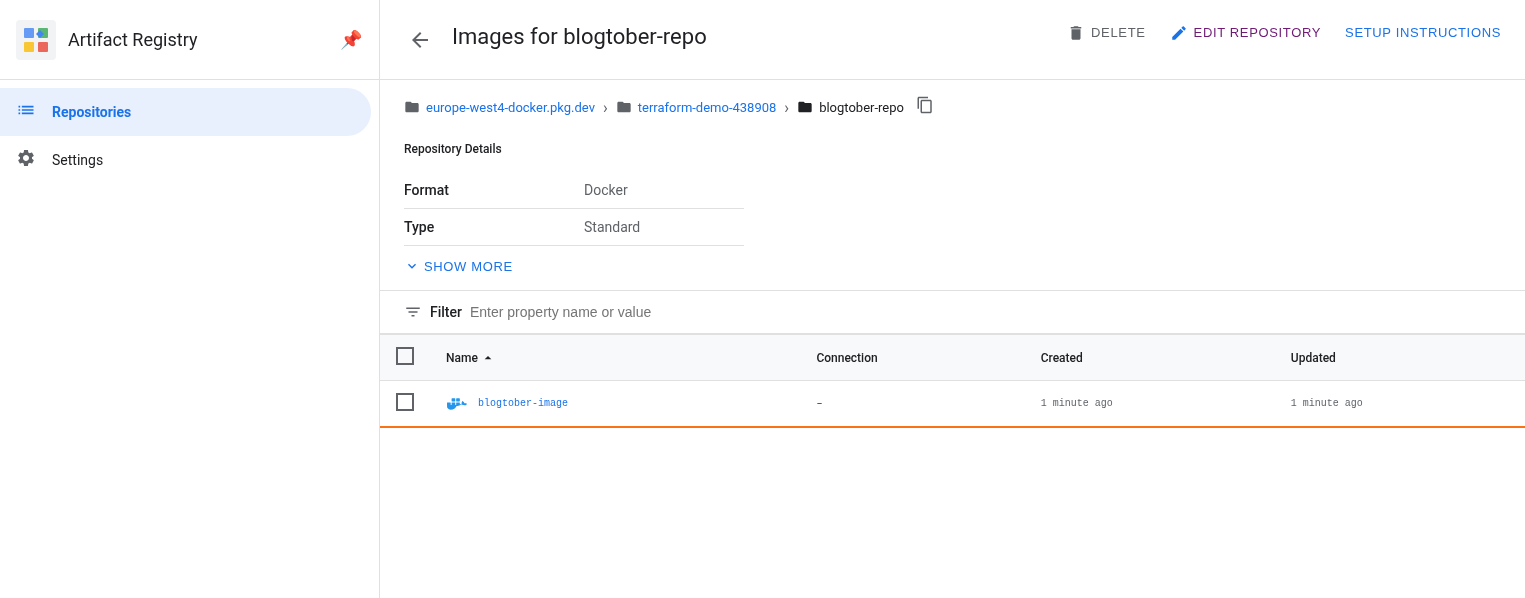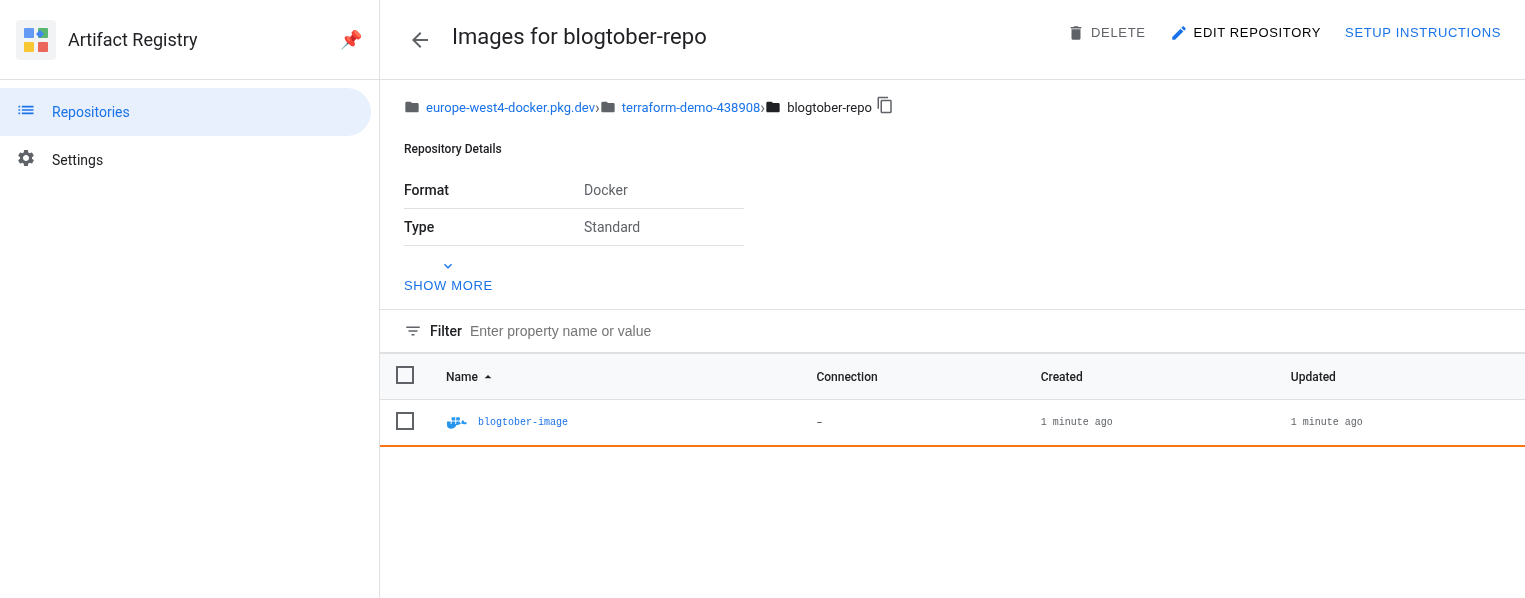--- a/index.html
+++ b/index.html
@@ -28,64 +28,64 @@
       background: none; border: none; cursor: pointer; color: #5f6368; font-size: 20px; display: flex; align-items: center; padding: 4px;
     }
     .page-title {
       font-size: 22px; font-weight: 400; color: #202124; flex: 1;
     }
     .header-actions { display: flex; align-items: center; gap: 24px; }
     .action-btn {
       background: none; border: none; cursor: pointer; font-size: 13px; font-weight: 500; letter-spacing: 0.05em; display: flex; align-items: center; gap: 6px;
     }
     .action-btn.delete { color: #5f6368; }
-    .action-btn.edit { color: #000000; }
+    .action-btn.edit { color: #701a75; }
     .action-btn.setup { color: #1a73e8; }
 
     
     .body-layout {
       display: flex; flex: 1; overflow: hidden;
     }
 
     
     .sidebar {
       width: 380px; border-right: 1px solid #e0e0e0; flex-shrink: 0; padding-top: 8px; overflow-y: auto;
     }
     .sidebar-item {
       display: flex; align-items: center; gap: 16px; padding: 12px 16px; cursor: pointer; border-radius: 0 24px 24px 0; margin-right: 8px;
     }
     .sidebar-item.active { background: #e8f0fe; }
-    .sidebar-item.active .sidebar-item-label { color: #1a73e8; font-weight: 400; }
+    .sidebar-item.active .sidebar-item-label { color: #1a73e8; font-weight: 700; }
     .sidebar-item-label { font-size: 14px; color: #202124; }
     .sidebar-icon { color: #5f6368; font-size: 18px; }
     .sidebar-item.active .sidebar-icon { color: #1a73e8; }
 
     
     .main-content {
       flex: 1; overflow-y: auto; padding: 0;
     }
 
     
     .breadcrumb {
-      display: flex; align-items: center; padding: 16px 24px; font-size: 13px;
+      display: flex; align-items: center; gap: 8px; padding: 16px 24px; font-size: 13px;
     }
     .breadcrumb-item { display: flex; align-items: center; gap: 6px; color: #1a73e8; cursor: pointer; }
     .breadcrumb-item.current { color: #202124; cursor: default; }
     .breadcrumb-sep { color: #5f6368; font-size: 16px; }
     .copy-icon { color: #5f6368; cursor: pointer; font-size: 16px; margin-left: 4px; }
 
     
     .repo-details { padding: 8px 24px 16px; border-bottom: 1px solid #e0e0e0; }
     .section-title { font-size: 12px; font-weight: 500; color: #202124; margin-bottom: 16px; }
     .details-table { width: 340px; border-collapse: collapse; }
     .details-table td { padding: 10px 0; font-size: 14px; border-bottom: 1px solid #e0e0e0; }
     .details-table td:first-child { font-weight: 500; width: 180px; }
     .details-table td:last-child { color: #5f6368; }
     .show-more-btn {
-      background: none; border: none; cursor: pointer; color: #1a73e8; font-size: 13px; font-weight: 500; letter-spacing: 0.05em; display: flex; align-items: center; gap: 4px; margin-top: 12px; padding: 0; flex-direction: column;
+      background: none; border: none; cursor: pointer; color: #1a73e8; font-size: 13px; font-weight: 500; letter-spacing: 0.05em; display: flex; align-items: center; gap: 4px; margin-top: 12px; padding: 0;
     }
 
     
     .filter-bar {
       display: flex; align-items: center; gap: 8px; padding: 12px 24px; border-bottom: 1px solid #e0e0e0;
     }
     .filter-label { font-weight: 500; font-size: 14px; color: #202124; }
     .filter-input {
       border: none; outline: none; font-size: 14px; color: #5f6368; flex: 1; background: transparent;
     }

